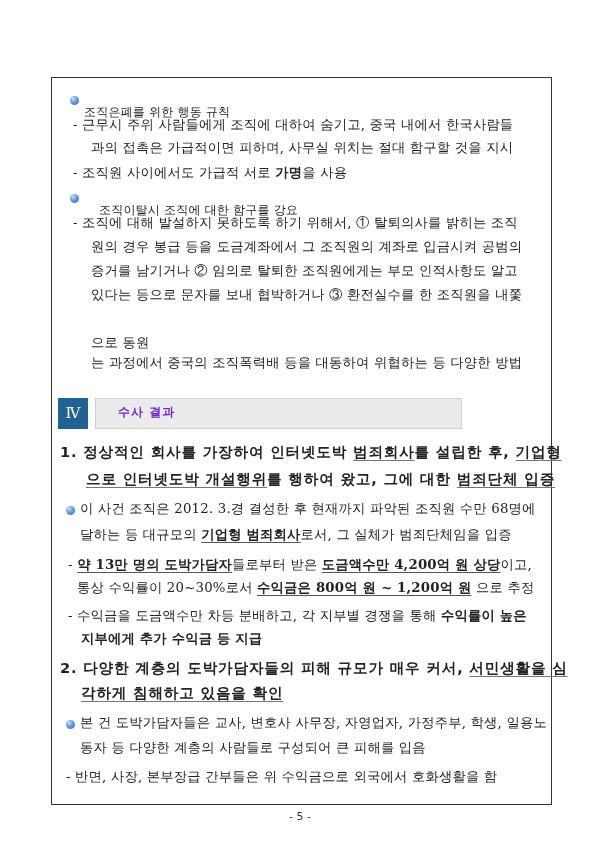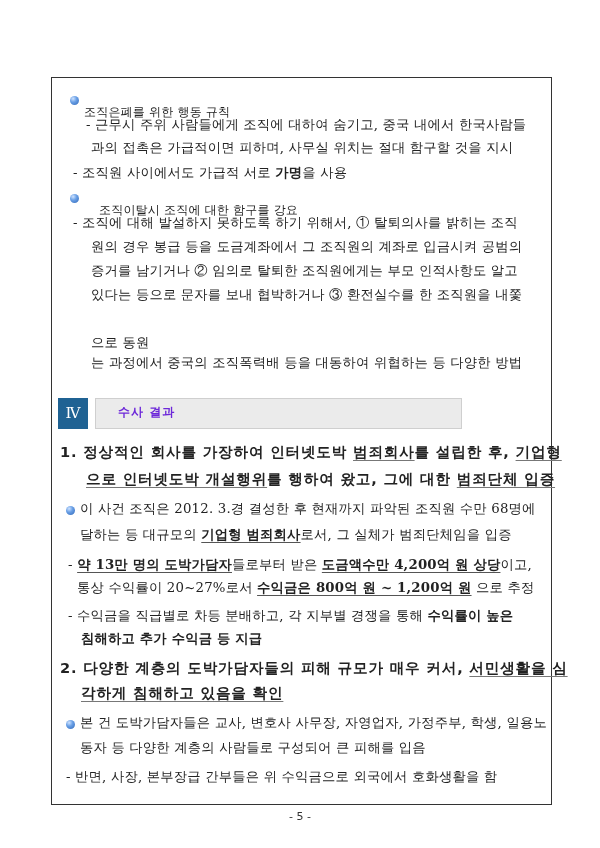--- a/index.html
+++ b/index.html
@@ -25,21 +25,21 @@
   .pagenum { position:absolute; left:0; width:600px; top:810px; text-align:center;
              font-family:"DejaVu Sans", sans-serif; font-size:11px; color:#333; }
 </style>
 </head>
 <body>
 
 <div class="frame"></div>
 
 <div class="dot" style="left:70px;top:96px;"></div>
 <div class="line heading" style="left:84px;top:91px;">조직은폐를 위한 행동 규칙</div>
-<div class="line" style="left:86px;top:116px;">- 근무시 주위 사람들에게 조직에 대하여 숨기고, 중국 내에서 한국사람들</div>
+<div class="line" style="left:73px;top:116px;">- 근무시 주위 사람들에게 조직에 대하여 숨기고, 중국 내에서 한국사람들</div>
 <div class="line" style="left:91px;top:139px;">과의 접촉은 가급적이면 피하며, 사무실 위치는 절대 함구할 것을 지시</div>
 <div class="line" style="left:73px;top:164px;"><span>- 조직원 사이에서도 가급적 서로 </span><span class="bold">가명</span><span>을 사용</span></div>
 
 <div class="dot" style="left:70px;top:194px;"></div>
 <div class="line heading" style="left:99px;top:189px;text-align:center;">조직이탈시 조직에 대한 함구를 강요</div>
 <div class="line" style="left:73px;top:214px;">- 조직에 대해 발설하지 못하도록 하기 위해서, ① 탈퇴의사를 밝히는 조직</div>
 <div class="line" style="left:91px;top:238px;">원의 경우 봉급 등을 도금계좌에서 그 조직원의 계좌로 입금시켜 공범의</div>
 <div class="line" style="left:91px;top:262px;">증거를 남기거나 ② 임의로 탈퇴한 조직원에게는 부모 인적사항도 알고</div>
 <div class="line" style="left:91px;top:286px;">있다는 등으로 문자를 보내 협박하거나 ③ 환전실수를 한 조직원을 내쫓</div>
 <div class="line" style="left:91px;top:310px;margin-top:44px;">는 과정에서 중국의 조직폭력배 등을 대동하여 위협하는 등 다양한 방법</div>
@@ -50,24 +50,24 @@
 <div class="sectitle">수사 결과</div>
 
 <div class="line num-heading" style="left:60px;top:443px;"><span>1. 정상적인 회사를 가장하여 인터넷도박 </span><span class="u">범죄회사</span><span>를 설립한 후, </span><span class="u">기업형</span></div>
 <div class="line num-heading" style="left:86px;top:470px;"><span class="u">으로 인터넷도박 개설행위</span><span>를 행하여 왔고, 그에 대한 </span><span class="u">범죄단체 입증</span></div>
 
 <div class="dot" style="left:66px;top:506px;"></div>
 <div class="line" style="left:80px;top:500px;">이 사건 조직은 2012. 3.경 결성한 후 현재까지 파악된 조직원 수만 68명에</div>
 <div class="line" style="left:80px;top:526px;"><span>달하는 등 대규모의 </span><span class="bu">기업형 범죄회사</span><span>로서, 그 실체가 범죄단체임을 입증</span></div>
 
 <div class="line" style="left:68px;top:556px;"><span>- </span><span class="bu">약 13만 명의 도박가담자</span><span>들로부터 받은 </span><span class="bu">도금액수만 4,200억 원 상당</span><span>이고,</span></div>
-<div class="line" style="left:77px;top:579px;"><span>통상 수익률이 20~27%로서 </span><span class="bu">수익금은 800억 원 ~ 1,200억 원</span><span> 으로 추정</span></div>
+<div class="line" style="left:77px;top:579px;"><span>통상 수익률이 20~30%로서 </span><span class="bu">수익금은 800억 원 ~ 1,200억 원</span><span> 으로 추정</span></div>
 
-<div class="line" style="left:68px;top:607px;"><span>- 수익금을 직급별로 차등 분배하고, 각 지부별 경쟁을 통해 </span><span class="bold">수익률이 높은</span></div>
-<div class="line bold" style="left:81px;top:630px;">침해하고 추가 수익금 등 지급</div>
+<div class="line" style="left:68px;top:607px;"><span>- 수익금을 도금액수만 차등 분배하고, 각 지부별 경쟁을 통해 </span><span class="bold">수익률이 높은</span></div>
+<div class="line bold" style="left:81px;top:630px;">지부에게 추가 수익금 등 지급</div>
 
 <div class="line num-heading" style="left:60px;top:659px;"><span>2. 다양한 계층의 도박가담자들의 피해 규모가 매우 커서, </span><span class="u">서민생활을 심</span></div>
 <div class="line num-heading" style="left:81px;top:684px;"><span class="u">각하게 침해하고 있음을 확인</span></div>
 
 <div class="dot" style="left:66px;top:720px;"></div>
 <div class="line" style="left:80px;top:714px;">본 건 도박가담자들은 교사, 변호사 사무장, 자영업자, 가정주부, 학생, 일용노</div>
 <div class="line" style="left:80px;top:739px;">동자 등 다양한 계층의 사람들로 구성되어 큰 피해를 입음</div>
 <div class="line" style="left:66px;top:768px;">- 반면, 사장, 본부장급 간부들은 위 수익금으로 외국에서 호화생활을 함</div>
 
 <div class="pagenum">- 5 -</div>

